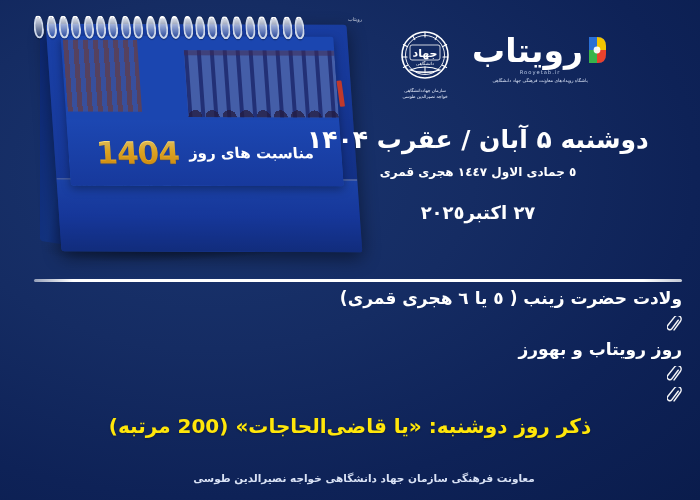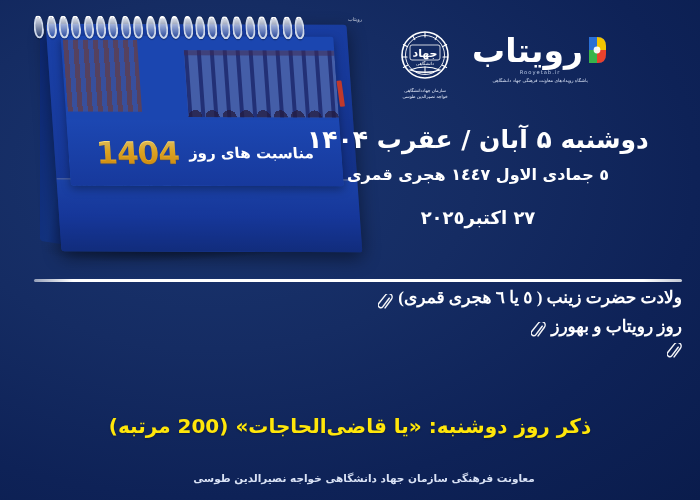--- a/index.html
+++ b/index.html
@@ -345,21 +345,21 @@
   }
   .date-primary {
     color: #ffffff;
     font-size: 25px;
     font-weight: bold;
     line-height: 1.25;
     white-space: nowrap;
   }
   .date-hijri {
     color: #ffffff;
-    font-size: 16px;
+    font-size: 12px;
     font-weight: bold;
     margin-top: 10px;
     line-height: 1.3;
   }
   .date-gregorian {
     color: #ffffff;
     font-size: 18px;
     font-weight: bold;
     margin-top: 20px;
     line-height: 1.3;
@@ -382,26 +382,25 @@
     right: 18px;
     top: 286px;
     width: 660px;
     display: flex;
     flex-direction: column;
     align-items: flex-start;
     gap: 4px;
   }
   .event-row {
     display: flex;
-    flex-direction: row;
-    align-items: flex-end;
+    flex-direction: column;
+    align-items: flex-start;
     gap: 5px;
     width: 100%;
     justify-content: flex-start;
-    font-family: Liberation Serif, serif;
   }
   .event-text {
     color: #ffffff;
     font-size: 17px;
     font-weight: bold;
     line-height: 1.45;
     white-space: nowrap;
   }
   .clip-icon {
     flex: 0 0 auto;

